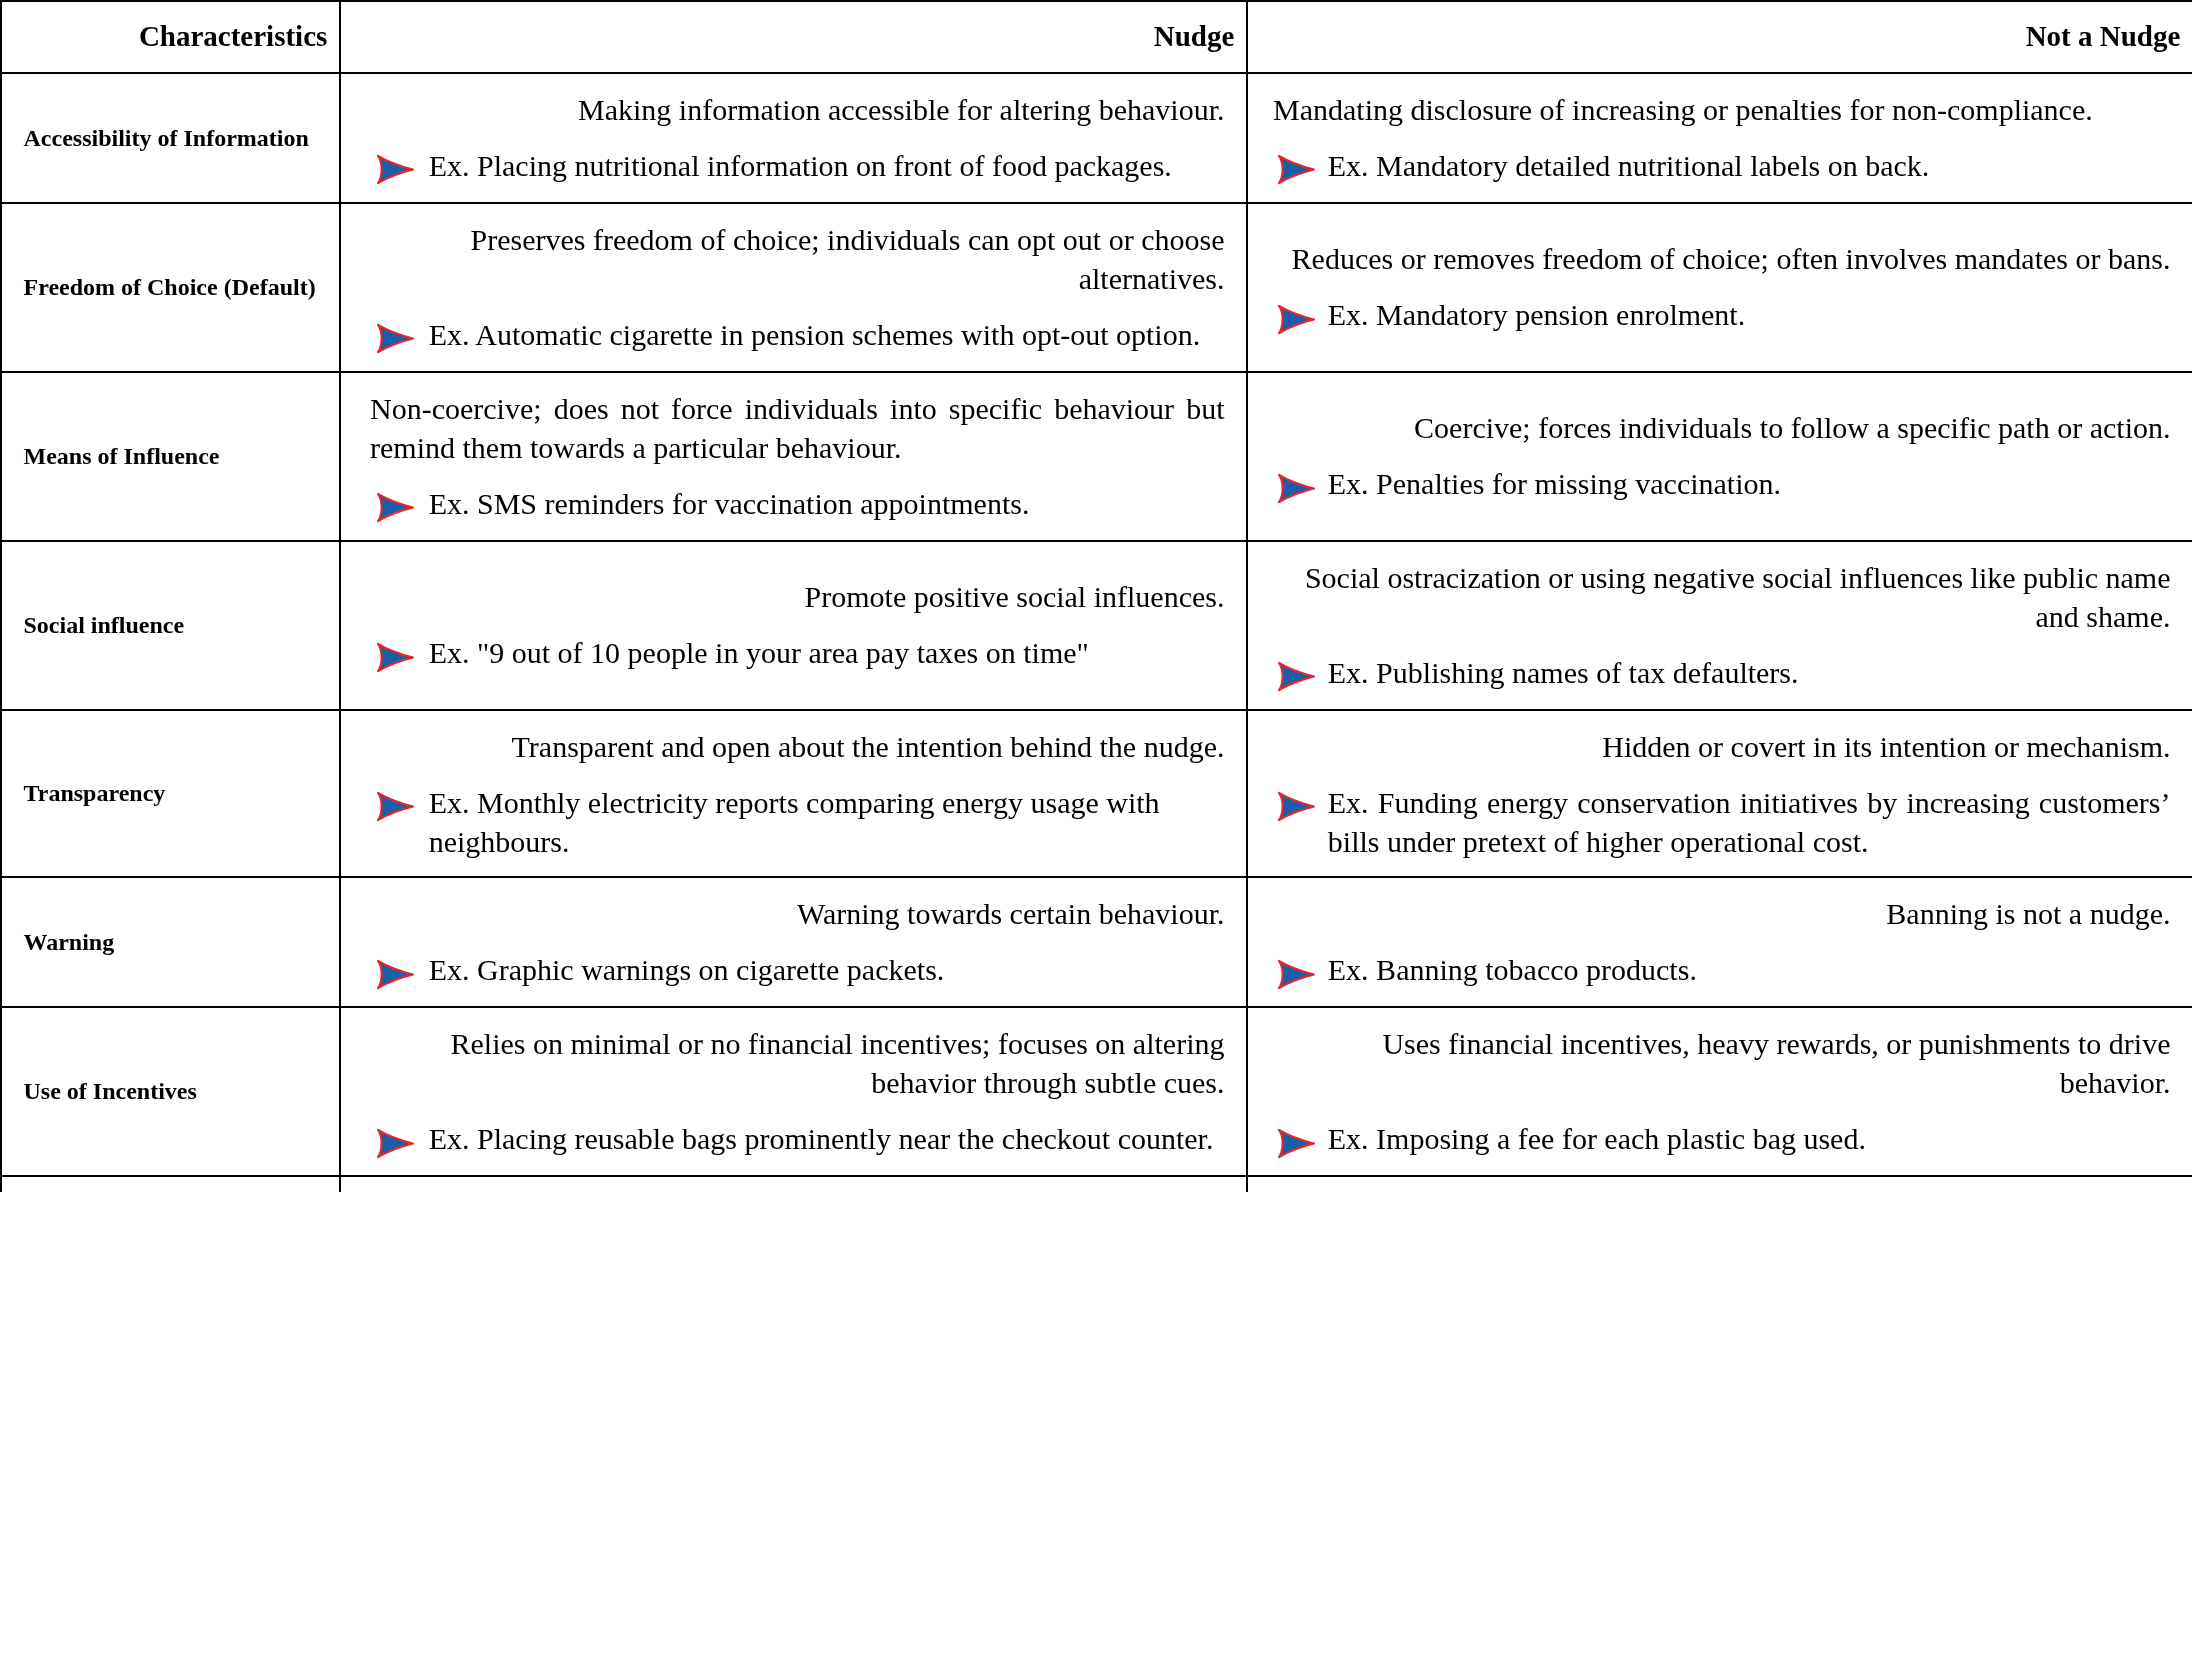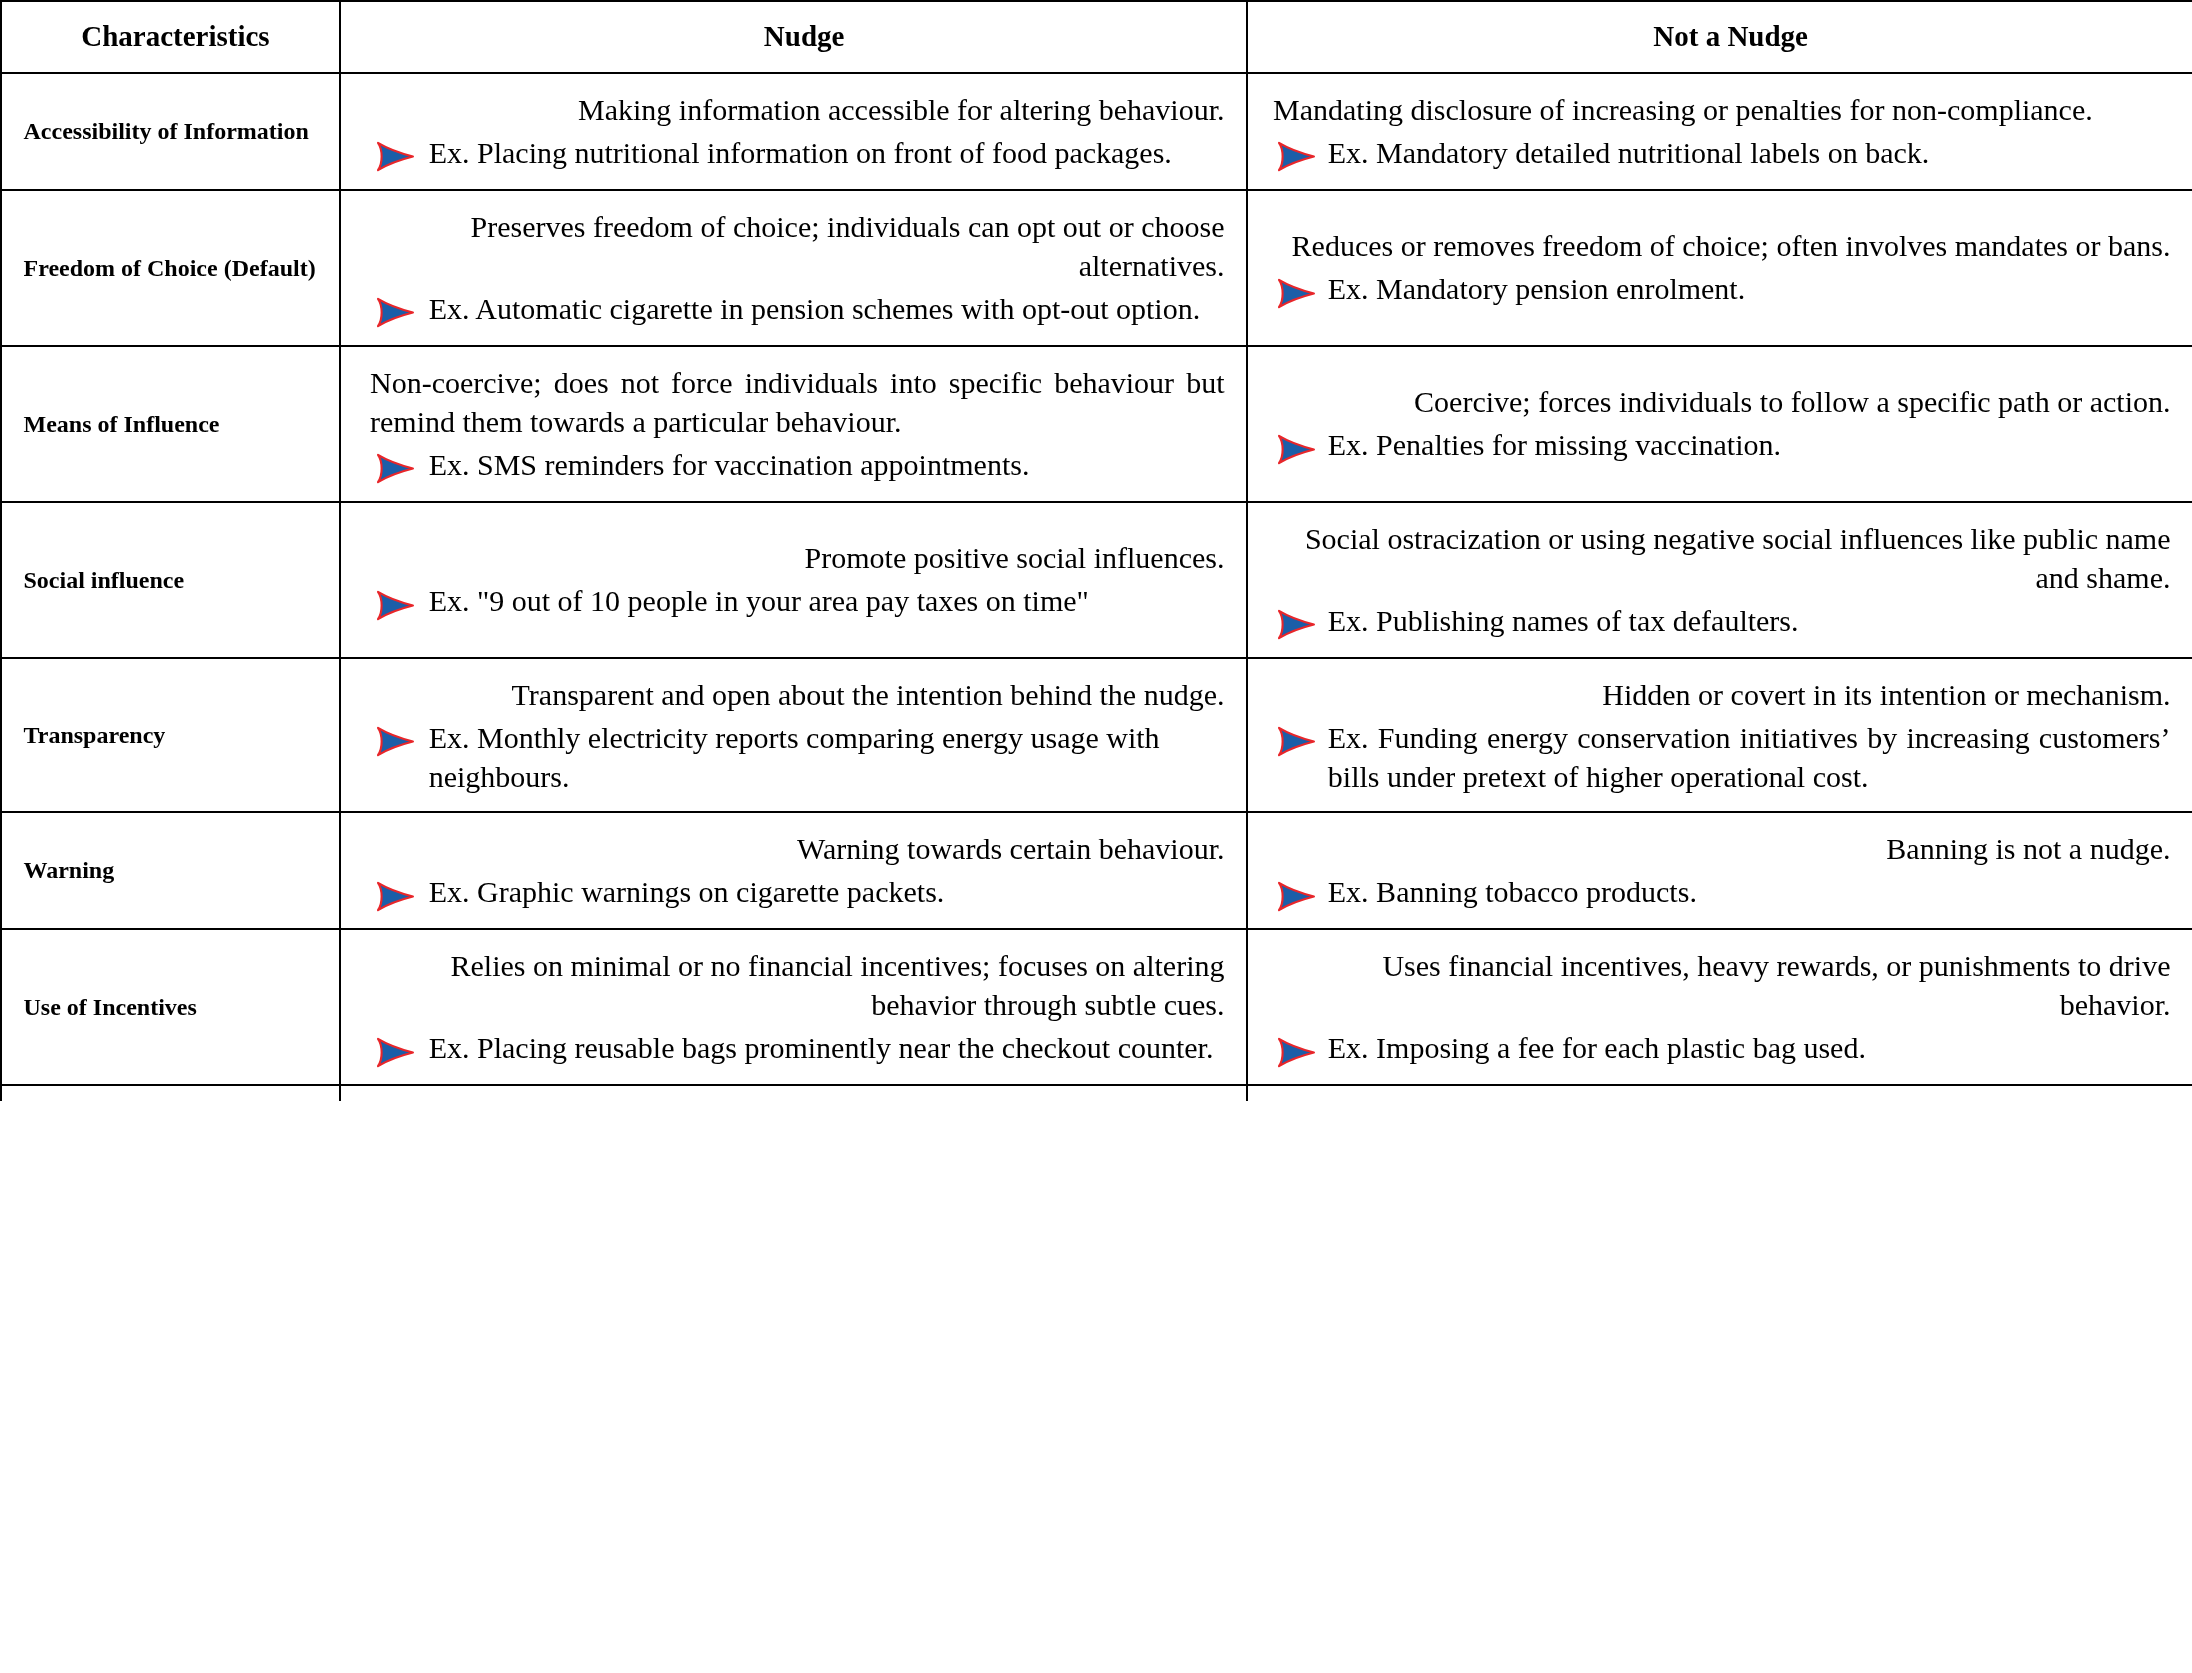--- a/index.html
+++ b/index.html
@@ -52,21 +52,21 @@
   table.nudge-table td,
   table.nudge-table th {
     border: 2.9px solid #000000;
     vertical-align: middle;
     box-sizing: border-box;
     background: #ffffff;
   }
 
   
   .colhead-row th {
-    text-align: center;
+    text-align: right;
     font-weight: bold;
     font-size: 29px;
     padding: 13.7px 11.7px 15.6px 21.5px;
     height: 72px;
     vertical-align: bottom;
     border-top: 4.9px solid #000;
     margin-left: 12px;
   }
   .colhead-row th.h-nudge,
   .colhead-row th.h-not { padding-left: 33px; }
@@ -94,21 +94,21 @@
     margin: 0 0 2px 0;
     text-align: justify;
     text-justify: inter-word;
   }
   .lead.nojust { text-align: right; }
 
   
   .ex {
     display: flex;
     align-items: flex-start;
-    margin-top: 4px;
+    margin-top: 17px;
   }
   .ex .ex-text {
     flex: 1 1 auto;
     text-align: justify;
     text-justify: inter-word;
   }
   .ex .ex-text.nojust { text-align: left; }
 
   .arrow-icon {
     flex: 0 0 auto;

